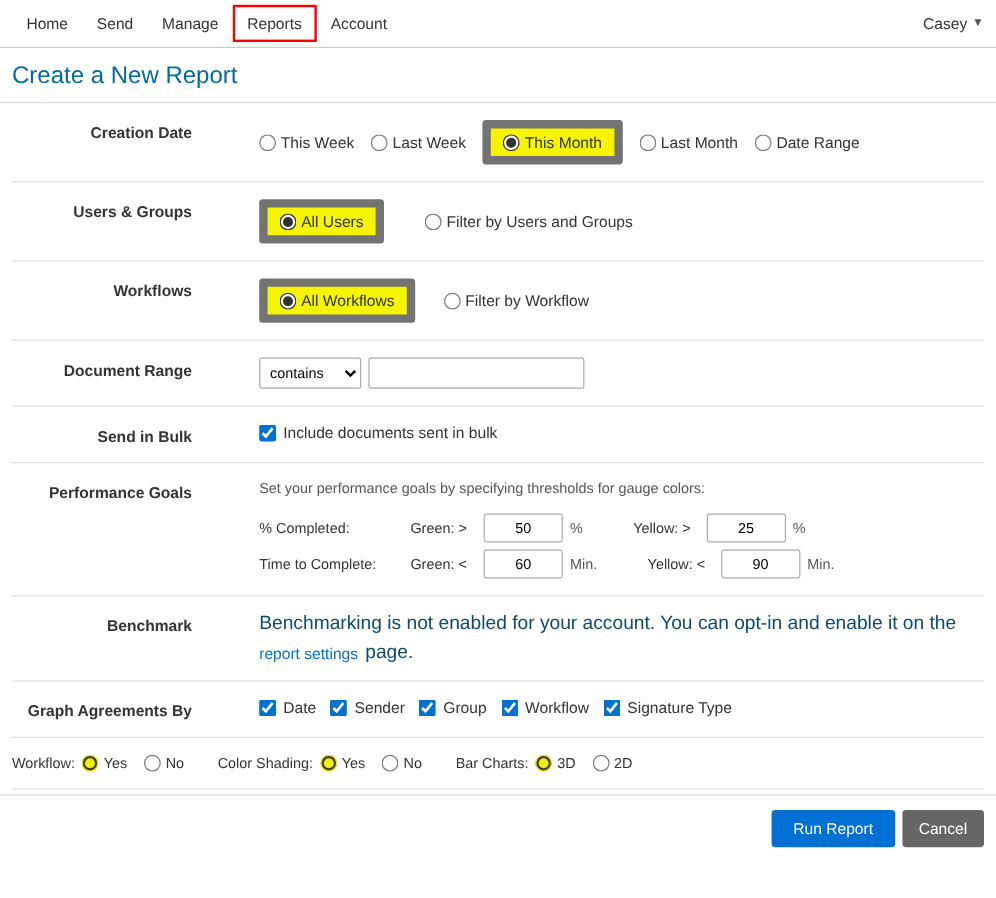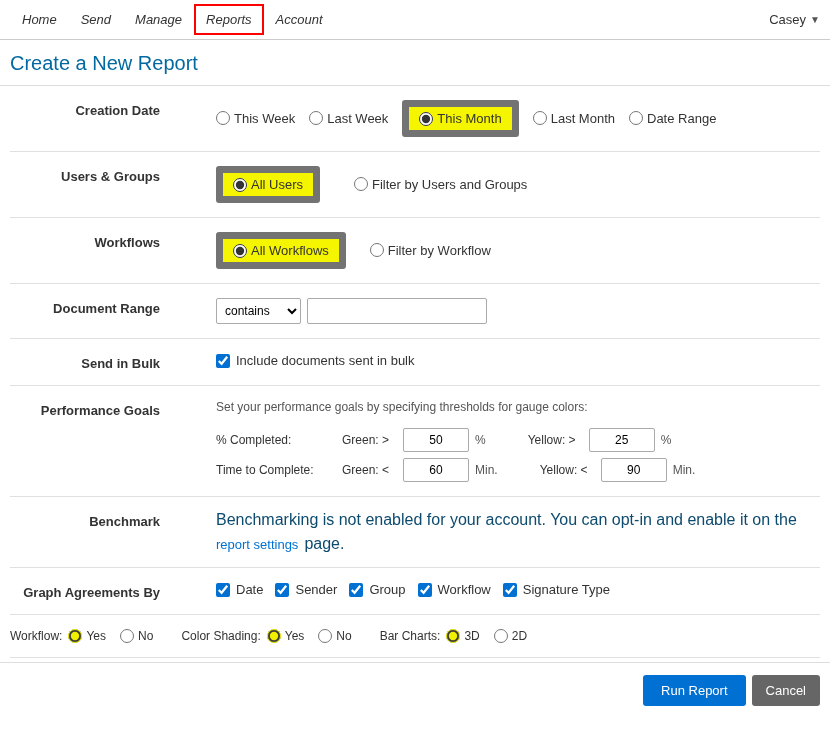--- a/index.html
+++ b/index.html
@@ -19,21 +19,20 @@
       border-bottom: 1px solid #ccc;
       padding: 0 10px;
       height: 40px;
       background: #fff;
     }
     .nav-items {
       display: flex;
       align-items: center;
       gap: 0;
       flex: 1;
-      font-style: italic;
     }
     .nav-item {
       padding: 8px 12px;
       cursor: pointer;
       font-size: 13px;
       color: #333;
       text-decoration: none;
     }
     .nav-item.active {
       border: 2px solid red;
@@ -87,21 +86,21 @@
       flex: 1;
       display: flex;
       align-items: center;
       flex-wrap: wrap;
       gap: 6px;
     }
 
     
     .radio-option {
       display: flex;
-      align-items: flex-start;
+      align-items: flex-end;
       gap: 4px;
       margin-right: 8px;
       cursor: pointer;
     }
     .radio-option input[type="radio"] {
       cursor: pointer;
       width: 14px;
       height: 14px;
       accent-color: #f0f000;
     }

